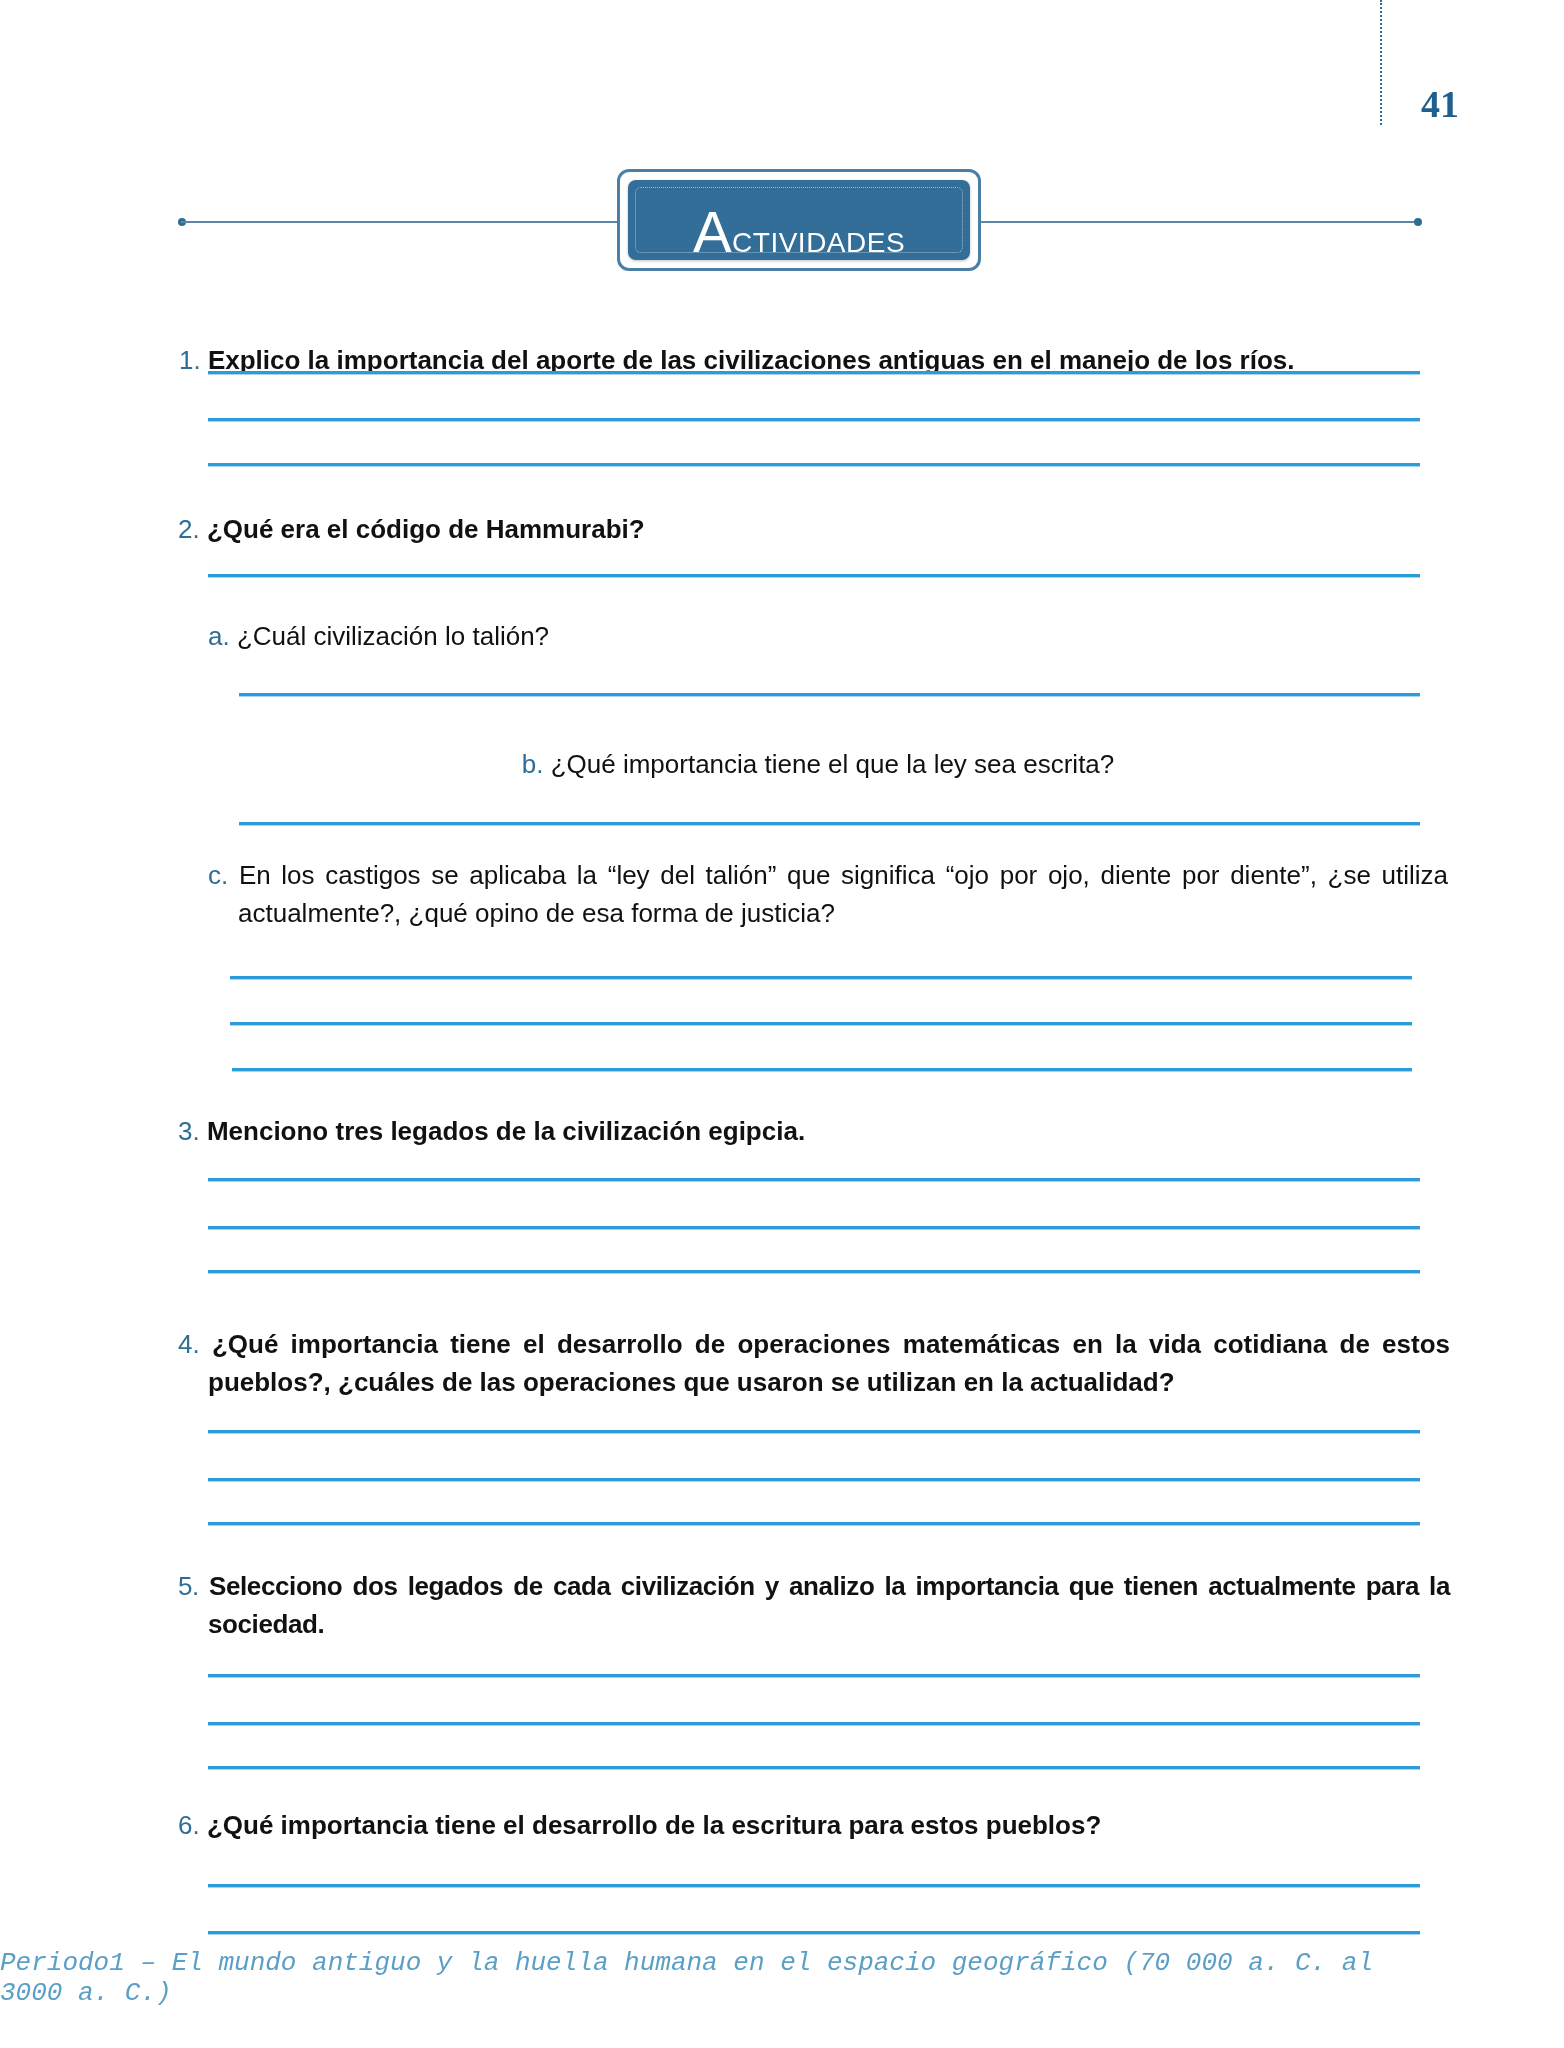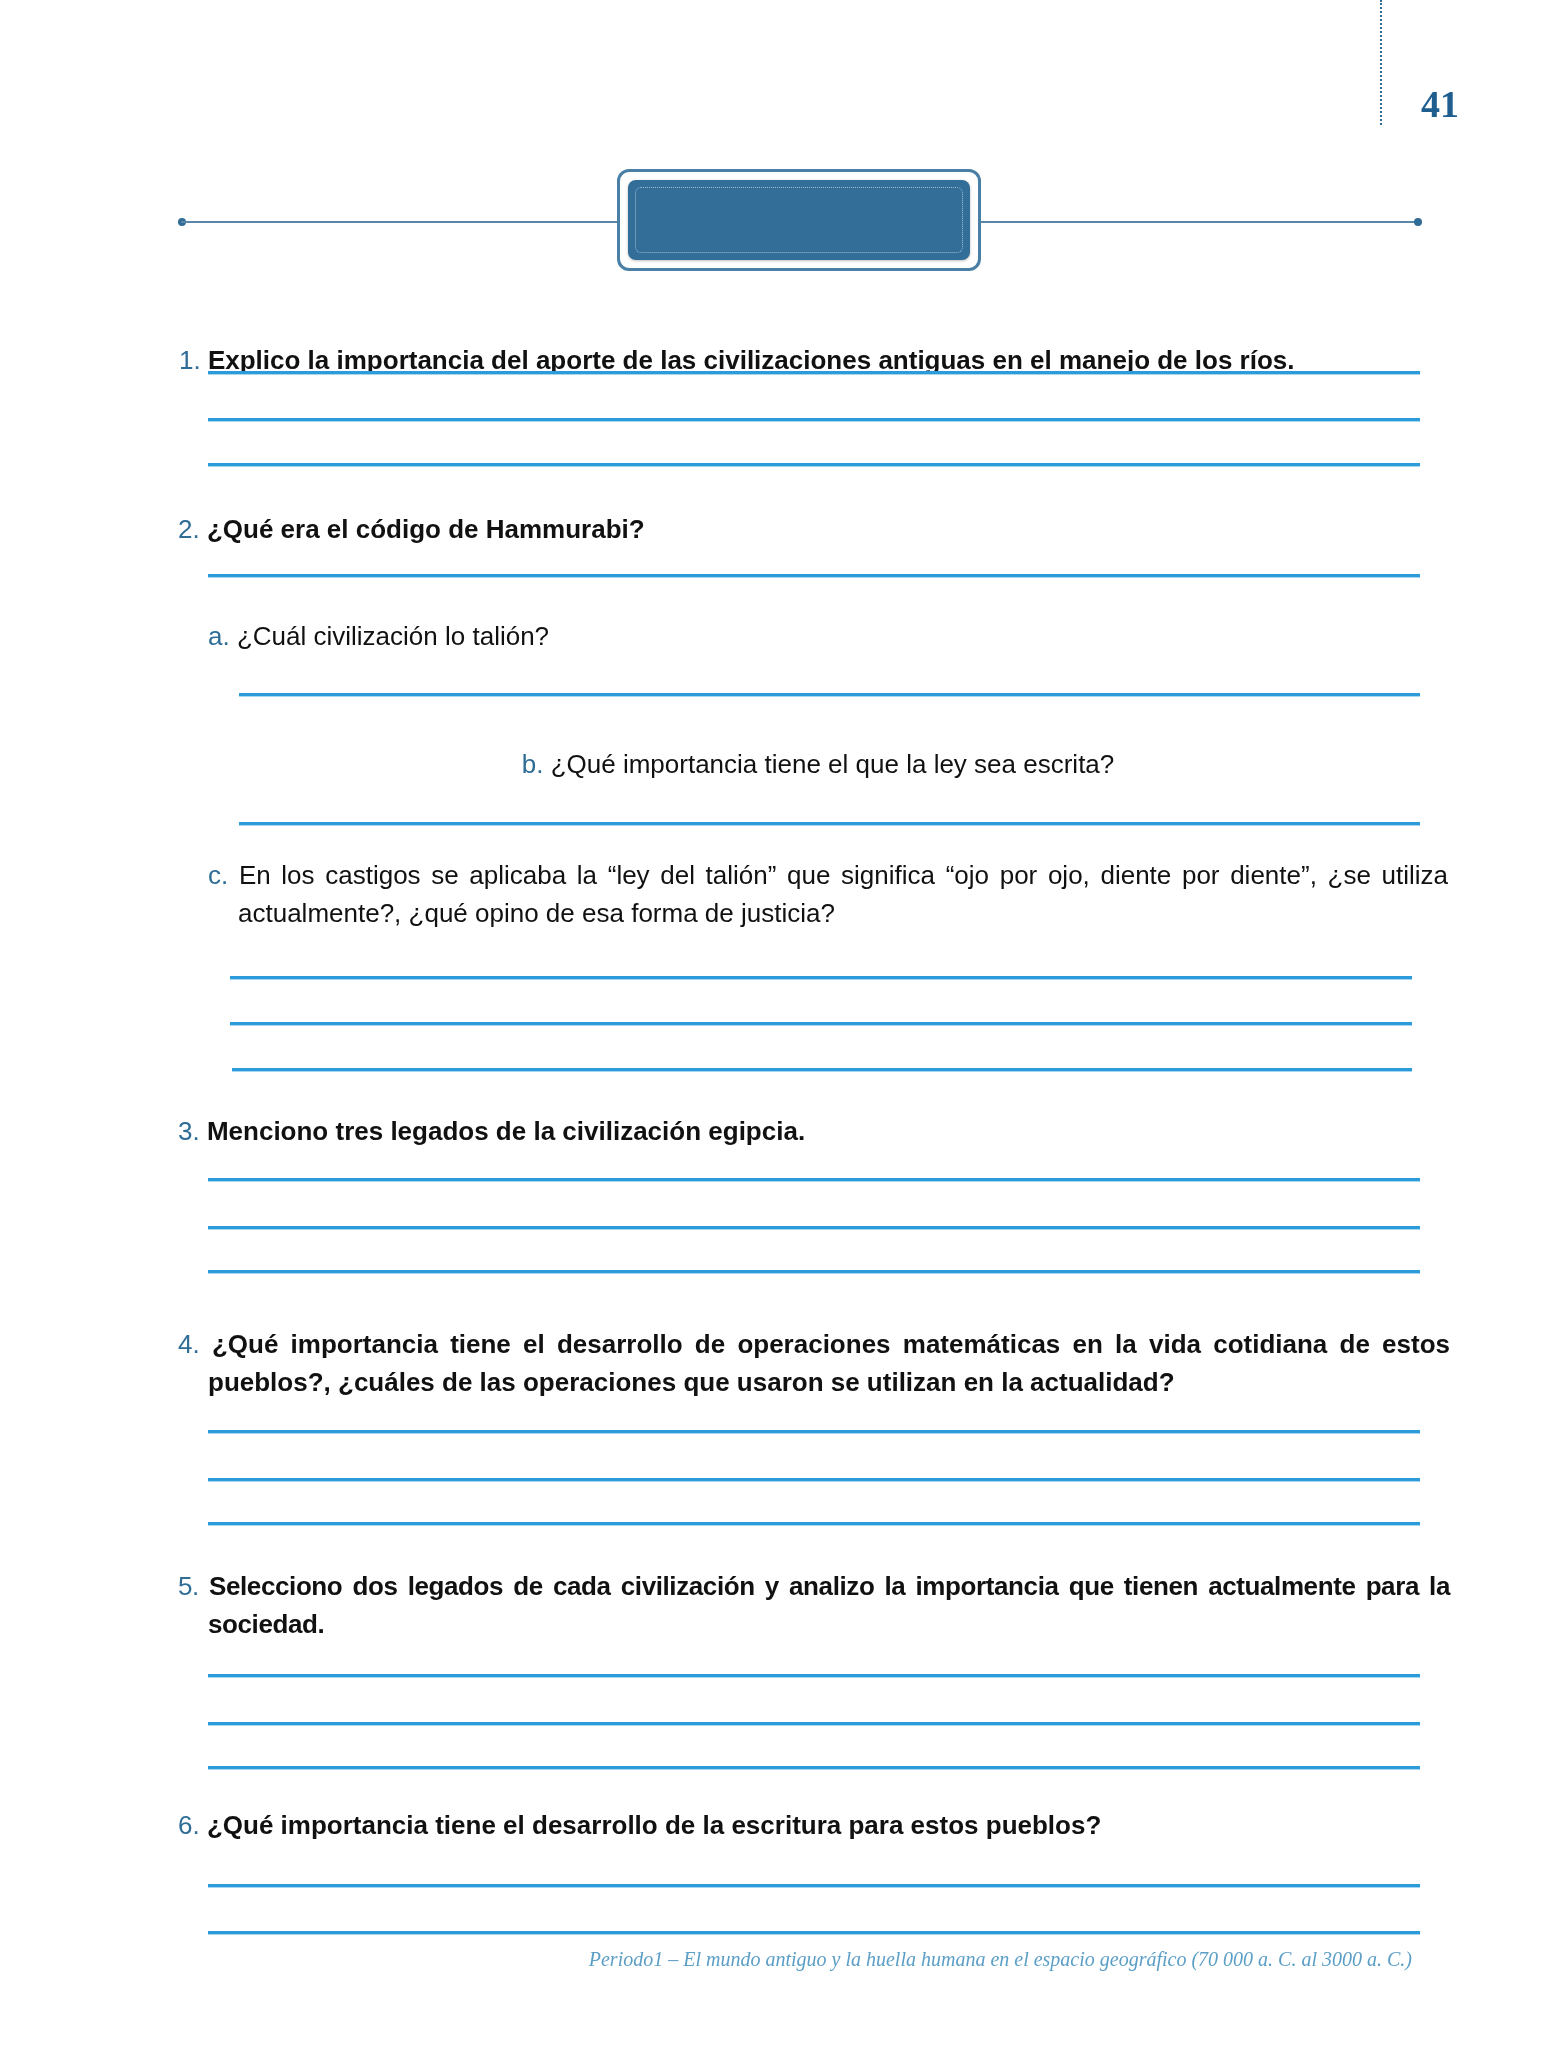--- a/index.html
+++ b/index.html
@@ -31,37 +31,38 @@
 
     .q { position: absolute; font-size: 26px; line-height: 38px; }
     .q .num { color: #2f6d97; }
     .q.bold { font-weight: bold; }
     .q.bold .num { font-weight: normal; }
     .hang { padding-left: 30px; text-indent: -30px; }
 
     .answer-line { position: absolute; height: 3px; background: #2b9bd9;
                    box-shadow: 0 1px 0 #a7d6f2; }
 
-    .footer { position: absolute; right: 152px; top: 1948px; font-family: Liberation Serif, serif;
-              font-style: italic; font-size: 20px; color: #5b9ec6; }
+    .footer { position: absolute; right: 144px; top: 1948px; font-family: Liberation Mono, monospace;
+              font-style: italic; font-size: 26px; color: #5b9ec6; }
   </style>
 </head>
 <body>
 
 <div class="page-rule"></div>
 <div class="page-number">41</div>
 
 <div class="header-dot left"></div>
 <div class="header-line left"></div>
 <div class="header-line right"></div>
 <div class="header-dot right"></div>
 
 <div class="title-frame">
   <div class="title-box">
     <div class="title-inner"></div>
+    <div class="title-text">Actividades</div>
   </div>
 </div>
 
 <div class="q bold" style="left:179px; top:305px; width:1250px;margin-top:36px;">
   <span class="num">1.</span>
   <span>Explico la importancia del aporte de las civilizaciones antiguas en el manejo de los ríos.</span>
 </div>
 <div class="answer-line" style="left:208px; width:1212px; top:371px;"></div>
 <div class="answer-line" style="left:208px; width:1212px; top:418px;"></div>
 <div class="answer-line" style="left:208px; width:1212px; top:463px;"></div>

